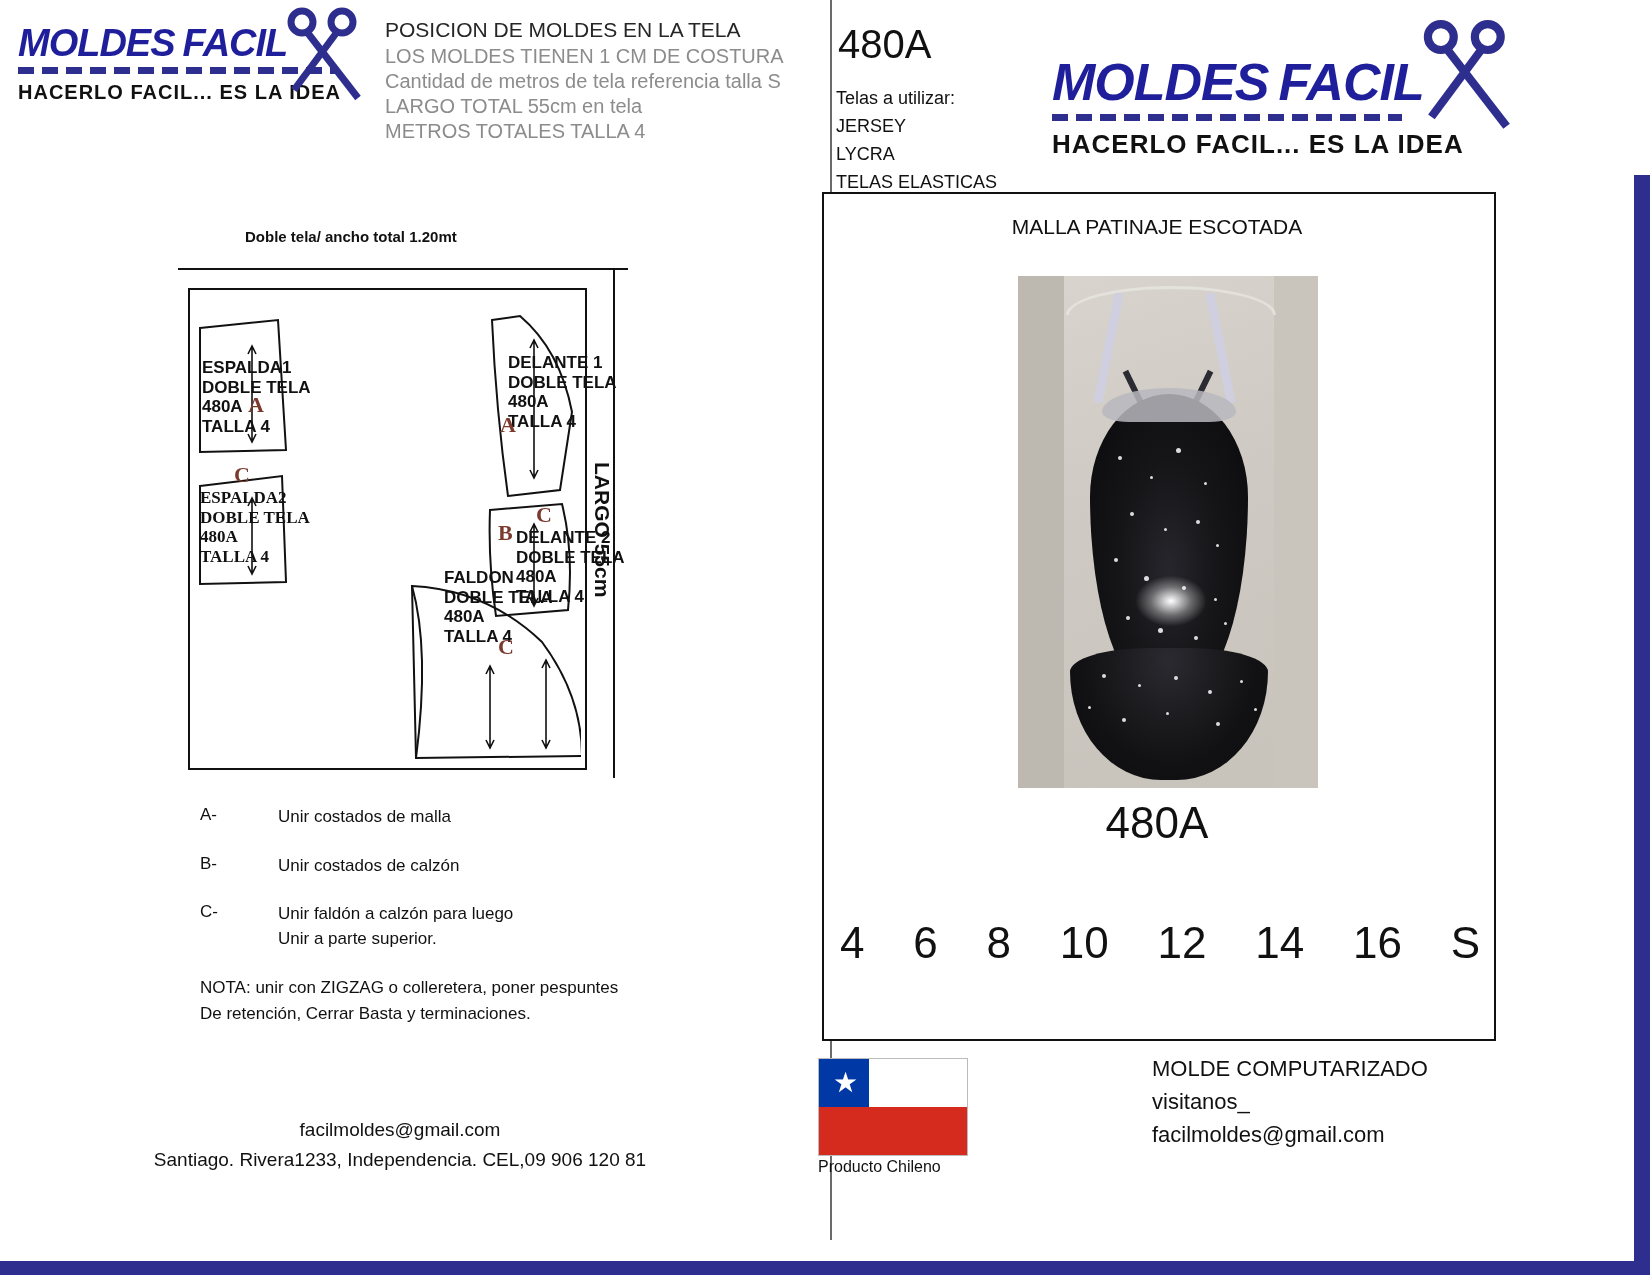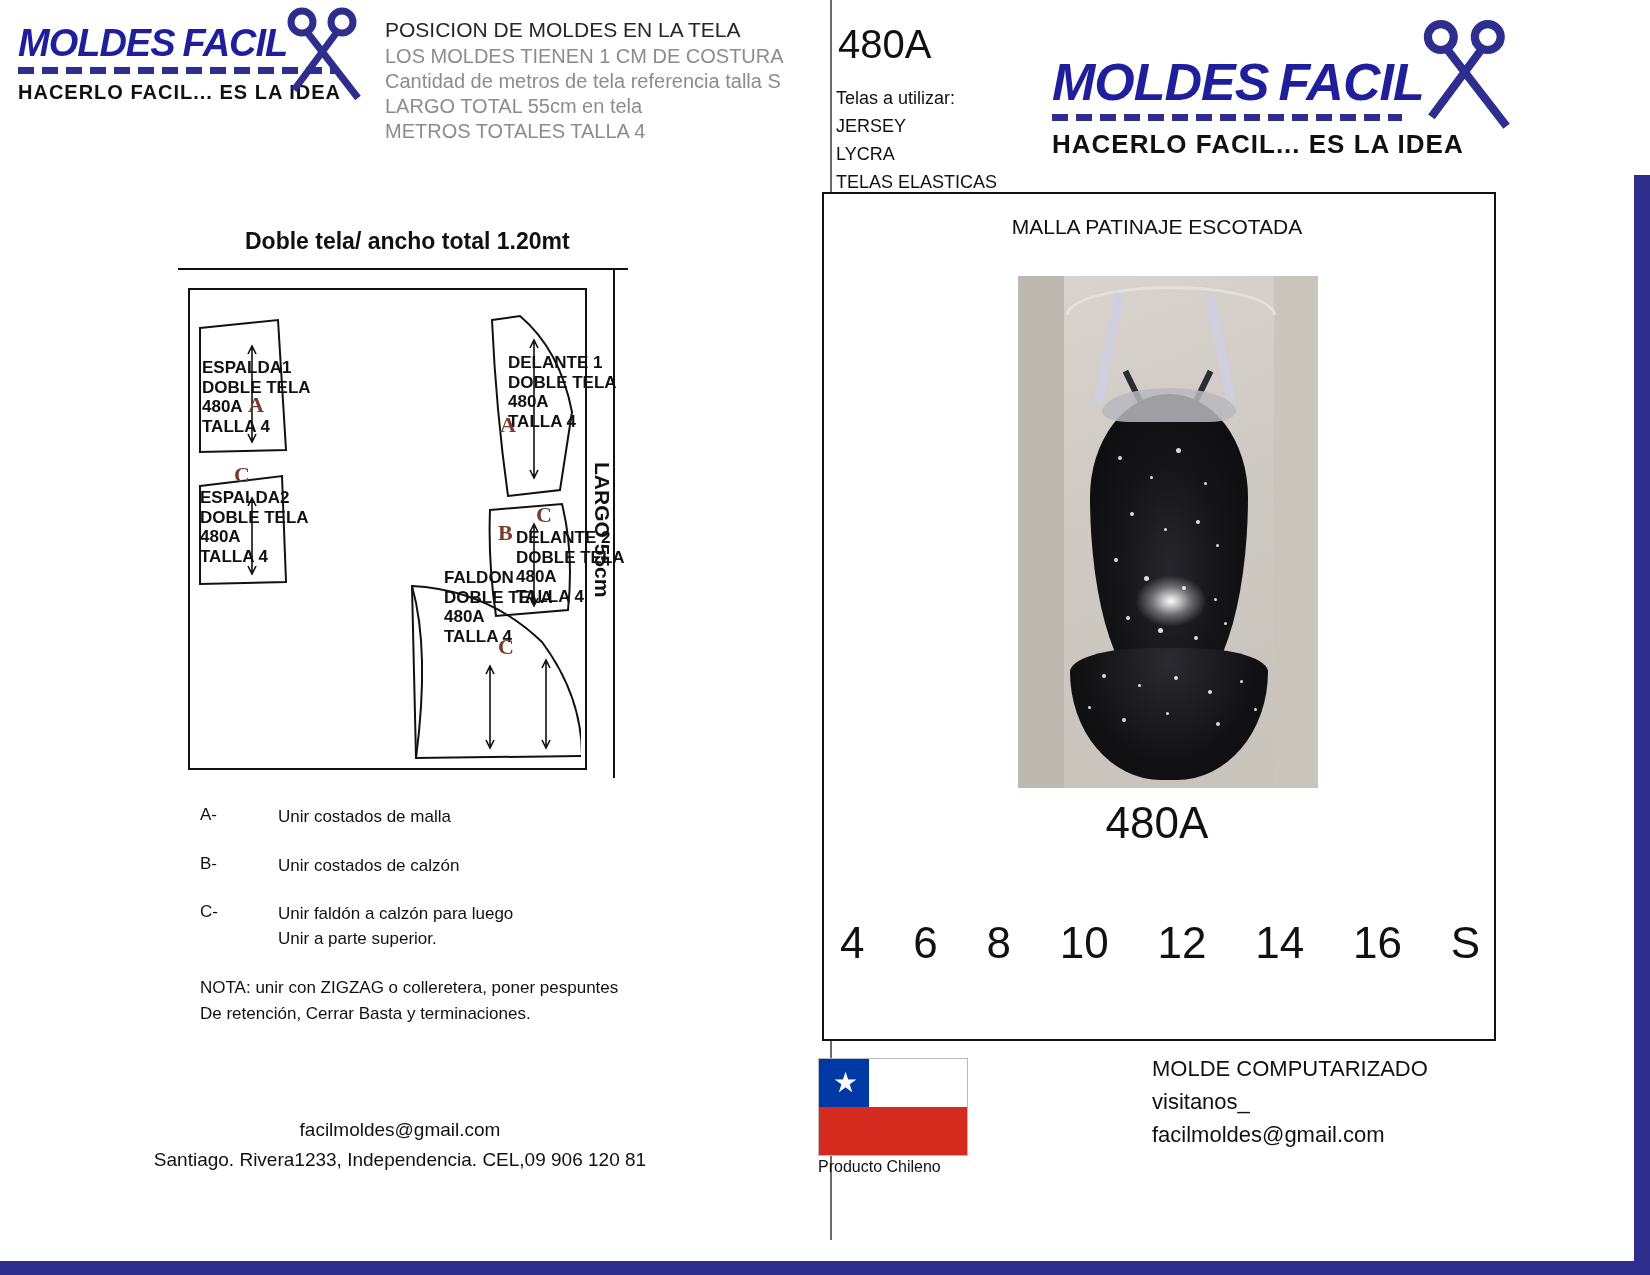--- a/index.html
+++ b/index.html
@@ -45,21 +45,21 @@
   #logo-left .dashes{width:320px;}
   #logo-left .tagline{font-size:20px;margin-top:7px;}
   #scissors-left{position:absolute;left:280px;top:6px;}
 
   .header-notes{position:absolute;left:385px;top:18px;width:420px;}
   .header-notes .hn-title{font-size:21px;color:#262626;margin-bottom:3px;}
   .header-notes .hn{font-size:20px;color:#8c8c8c;margin-bottom:2px;}
 
   #doble-tela-title{
     position:absolute;left:245px;top:228px;
-    font-size:23px;font-weight:bold;color:#111;
+    font-size:15px;font-weight:bold;color:#111;
   }
   #layout-box{
     position:absolute;left:188px;top:288px;
     width:395px;height:478px;border:2px solid #111;
     background:#fff;
   }
   #layout-top-rule{position:absolute;left:178px;top:268px;width:450px;height:2px;background:#111;}
   #largo-line{position:absolute;left:613px;top:268px;width:2px;height:510px;background:#111;}
   #largo-label{
     position:absolute;left:614px;top:462px;
@@ -218,21 +218,21 @@
       </g>
     </svg>
   </div>
 
   <div class="piece-label" style="left:202px;top:358px;">
     <div>ESPALDA1</div>
     <div>DOBLE TELA</div>
     <div>480A</div>
     <div>TALLA 4</div>
   </div>
-  <div class="piece-label" style="left:200px;top:488px;">
+  <div class="piece-label" style="left:200px;top:488px;font-family:Liberation Serif, serif;">
     <div>ESPALDA2</div>
     <div>DOBLE TELA</div>
     <div>480A</div>
     <div>TALLA 4</div>
   </div>
   <div class="piece-label" style="left:508px;top:353px;">
     <div>DELANTE 1</div>
     <div>DOBLE TELA</div>
     <div>480A</div>
     <div>TALLA 4</div>

